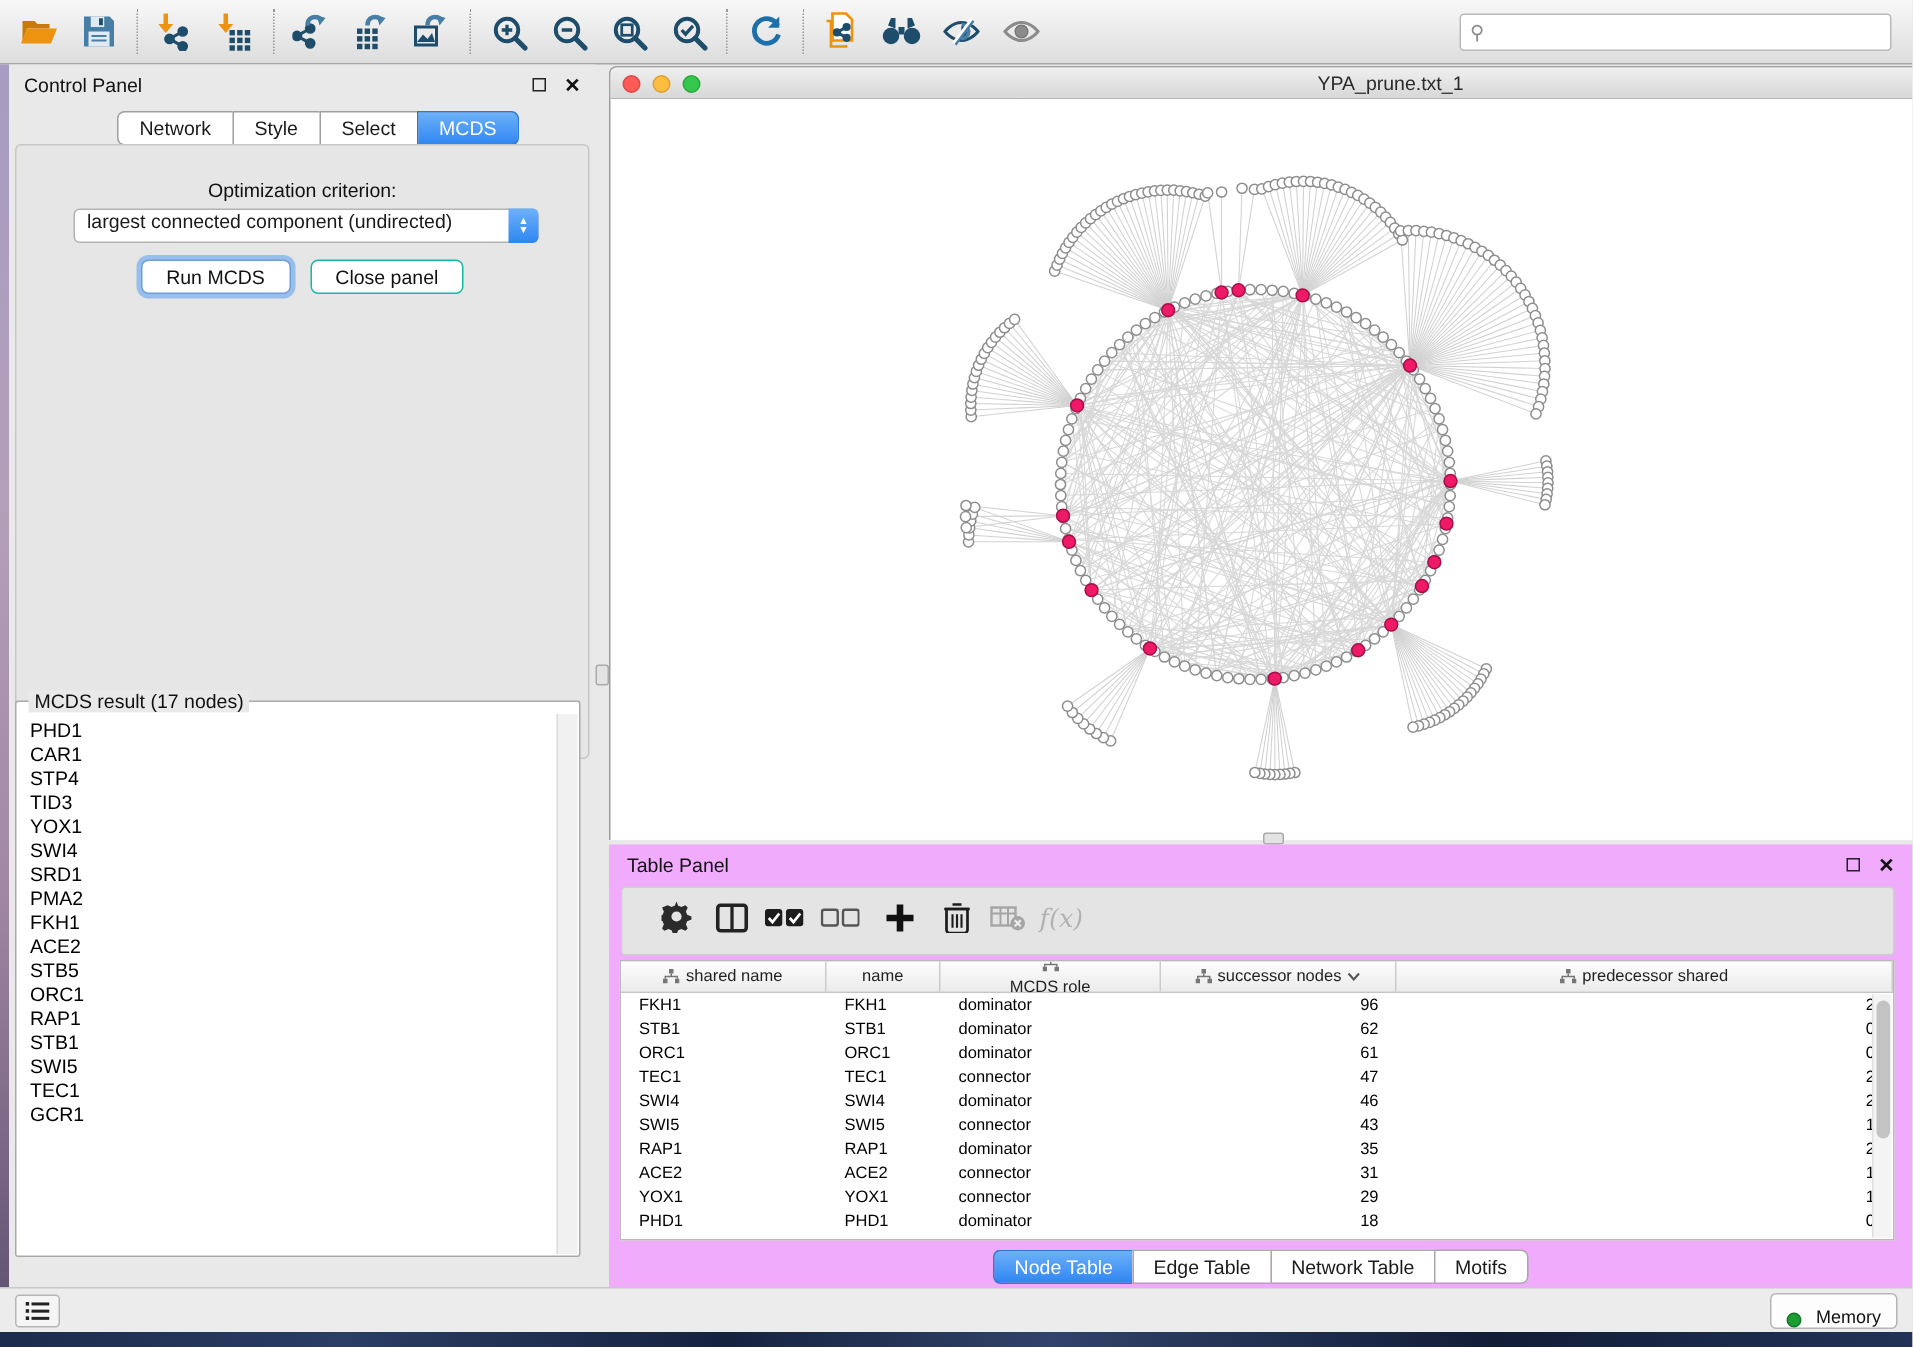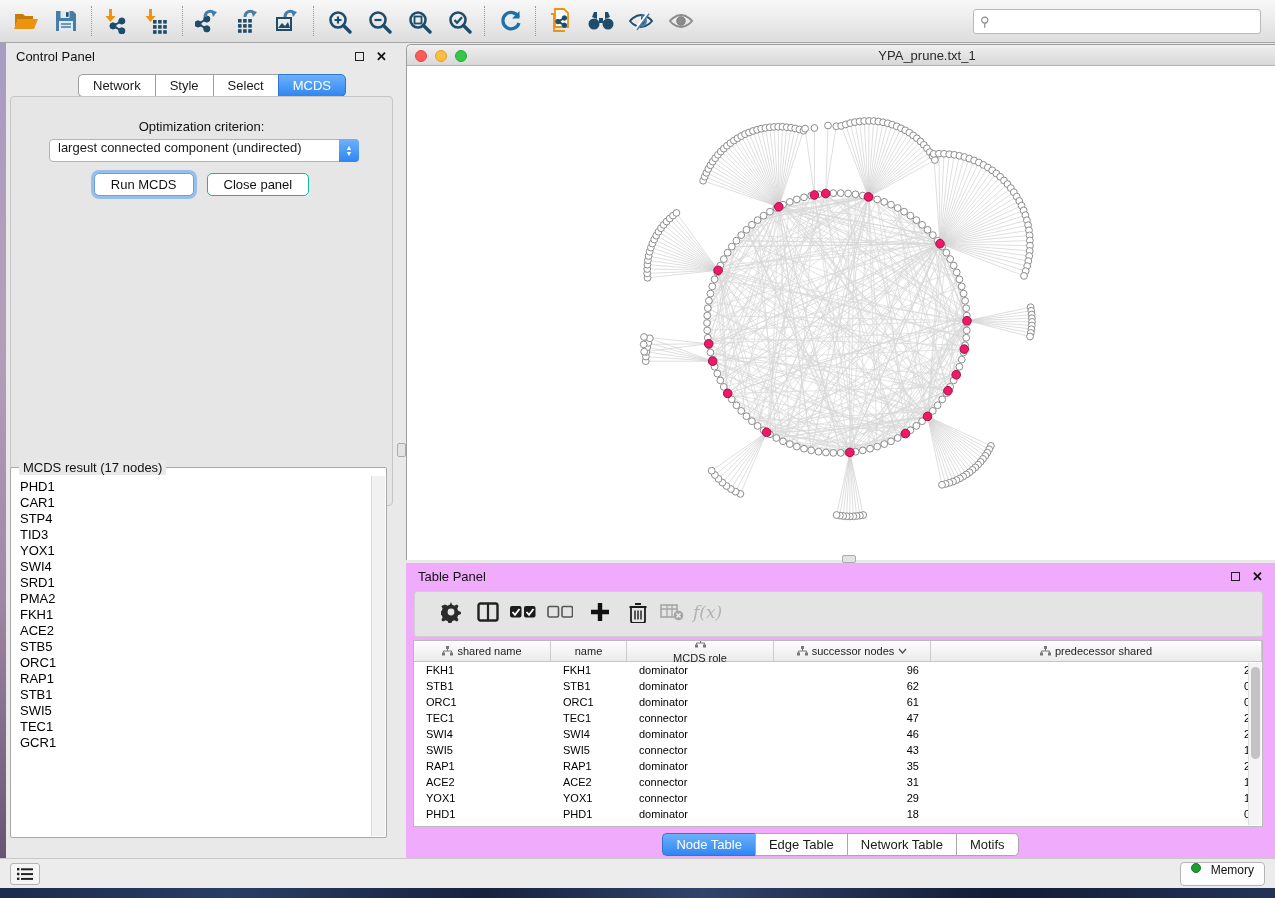--- a/index.html
+++ b/index.html
@@ -94,21 +94,21 @@
     border:1px solid #a8a8a8;border-right:none;color:#1a1a1a}
   .tp-tab:first-child{border-radius:5px 0 0 5px}
   .tp-tab:last-child{border-right:1px solid #a8a8a8;border-radius:0 5px 5px 0}
   .tp-tab.active{background:linear-gradient(#6db1f9,#2f86f2);border-color:#2f78d2;color:#fff}
 
   
   .status-bar{position:absolute;left:0;top:858px;width:1275px;height:30px;background:#ececec;border-top:1px solid #c8c8c8}
   .list-btn{position:absolute;left:10px;top:4px;width:30px;height:22px;background:#f5f5f5;border:1px solid #b5b5b5;
     border-radius:3px;display:flex;align-items:center;justify-content:center}
   .memory-btn{position:absolute;right:10px;top:3px;height:24px;background:#fdfdfd;border:1px solid #b5b5b5;border-radius:4px;
-    display:flex;align-items:flex-start;gap:10px;padding:0 10px;font-size:12px;color:#111}
+    display:flex;align-items:flex-end;gap:10px;padding:0 10px;font-size:12px;color:#111}
   .memory-dot{width:10px;height:10px;border-radius:50%;background:#1d9d32;border:1px solid #13772a}
 </style>
 </head>
 <body>
 
 <div class="toolbar">
   <div id="tb-buttons" style="display:flex;align-items:center">
       <div class="tb-btn">
         <span>
           <svg width="27" height="24" viewBox="0 0 27 24">

